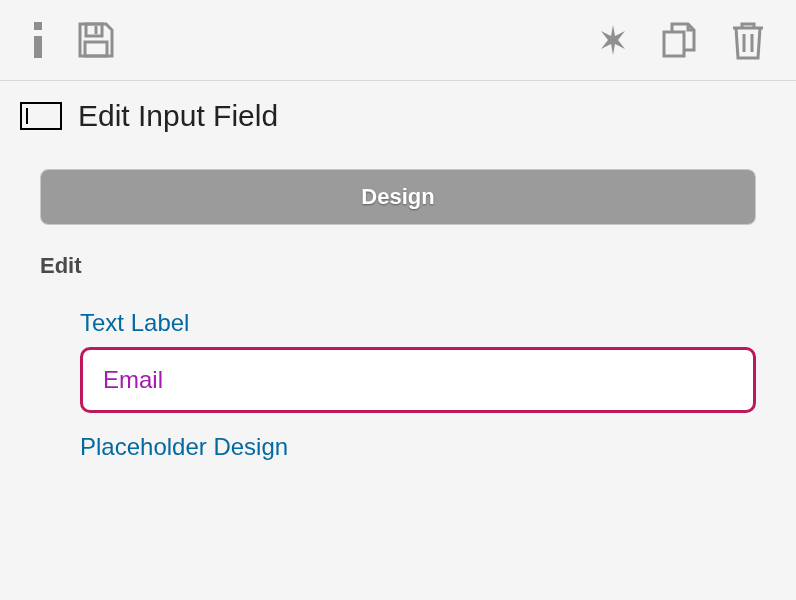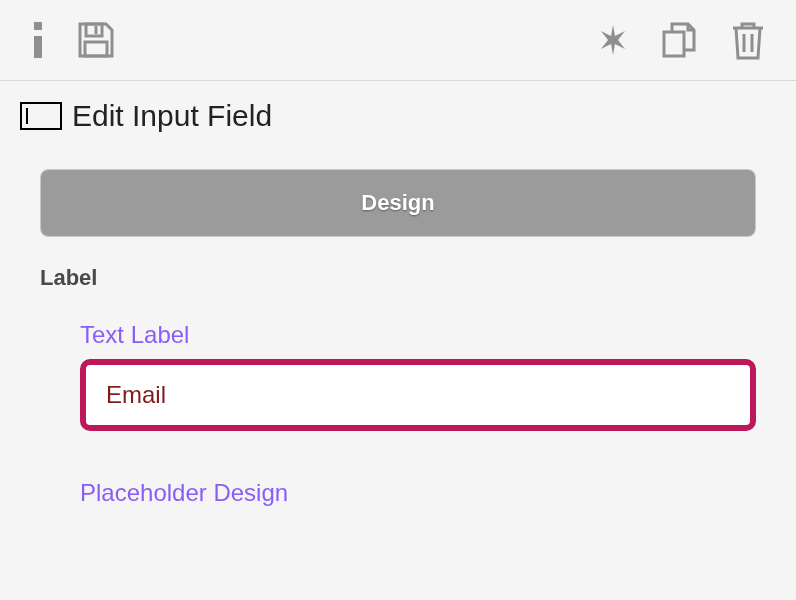--- a/index.html
+++ b/index.html
@@ -28,21 +28,21 @@
       cursor: pointer;
       color: #8f8f8f;
       display: flex;
       align-items: center;
       justify-content: center;
       padding: 0;
     }
     .title-row {
       display: flex;
       align-items: center;
-      gap: 10px;
+      gap: 16px;
       padding: 18px 20px 8px 20px;
     }
     .title-icon {
       width: 42px;
       height: 28px;
       border: 2px solid #000;
       position: relative;
     }
     .title-icon::before {
       content: "";
@@ -64,21 +64,21 @@
     .tabs {
       display: flex;
       border: 1px solid #c8c8c8;
       border-radius: 8px;
       overflow: hidden;
       margin-bottom: 28px;
     }
     .tab {
       flex: 1;
       text-align: center;
-      padding: 20px 0;
+      padding: 14px 0;
       font-size: 22px;
       font-weight: 600;
       cursor: pointer;
       background: #f6f6f6;
       color: #8f8f8f;
       border: none;
     }
     .tab.active {
       background: #9b9b9b;
       color: #fff;
@@ -88,30 +88,29 @@
       font-size: 22px;
       font-weight: 700;
       color: #4a4a4a;
       margin-bottom: 30px;
     }
     .field-group {
       padding-left: 40px;
     }
     .field-label {
       font-size: 24px;
-      color: #8b5cf6;
+      color: #0369a1;
       margin-bottom: 10px;
-      margin-top: 28px;
     }
     .text-input {
       width: 100%;
       font-size: 24px;
-      color: #7f1d1d;
+      color: #a21caf;
       padding: 16px 20px;
-      border: 6px solid #be185d;
+      border: 3px solid #be185d;
       border-radius: 10px;
       background: #fff;
       margin-bottom: 20px;
       font-family: inherit;
     }
   </style>
 </head>
 <body>
 
 <div class="toolbar">
@@ -159,21 +158,21 @@
 <div class="title-row">
   <div class="title-icon"></div>
   <div class="title-text">Edit Input Field</div>
 </div>
 
 <div class="content">
   <div class="tabs">
     <button class="tab active">Design</button>
   </div>
 
-  <div class="section-label">Label</div>
+  <div class="section-label">Edit</div>
 
   <div class="field-group">
     <div class="field-label">Text Label</div>
     <input type="text" class="text-input" value="Email" style="">
 
     <div class="field-label">Placeholder Design</div>
   </div>
 </div>
 
 </body></html>

